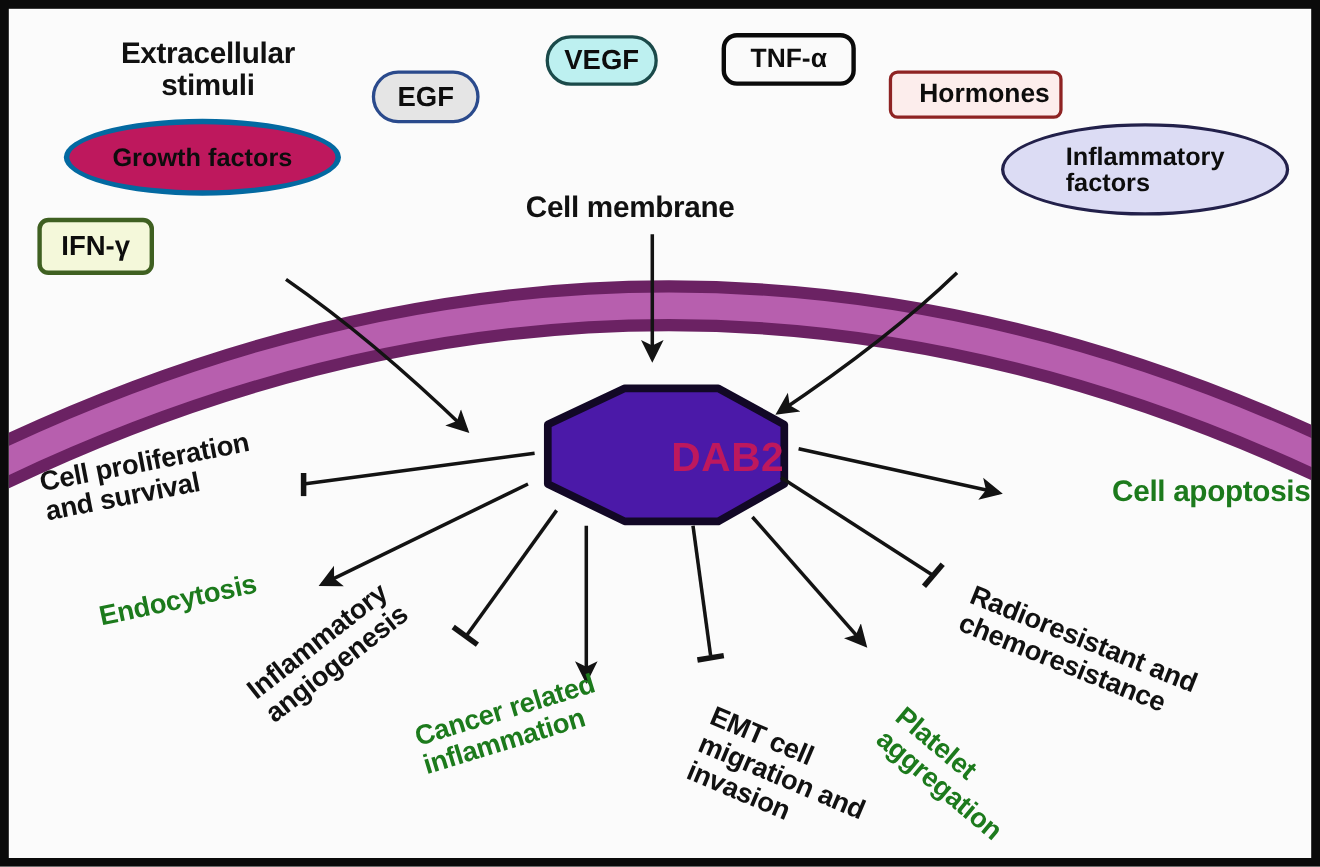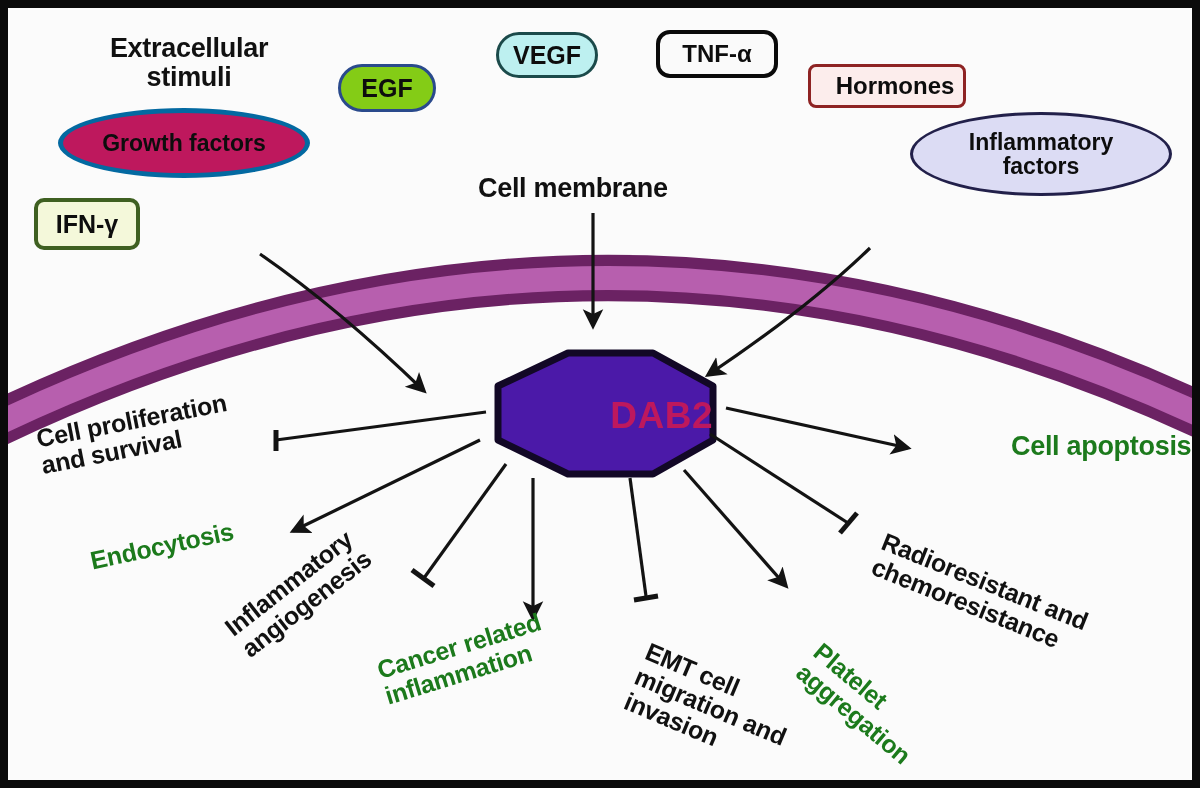--- a/index.html
+++ b/index.html
@@ -35,21 +35,21 @@
   .lbl.green { color: #1C7A1C; }
   .badge {
     position: absolute;
     display: flex;
     align-items: center;
     justify-content: center;
     font-family: "Liberation Sans", sans-serif;
     font-weight: bold;
     color: #0d0d0d;
     box-sizing: border-box;
-    text-align: center;
+    text-align: left;
     line-height: 1.05;
     white-space: pre;
   }
   .badge.pill   { border-radius: 999px; }
   .badge.rrect  { border-radius: 14px; }
   .badge.ellipse{ border-radius: 50%; }
   .dab2-text {
     position: absolute;
     left: 0; top: 0;
     width: 1200px; height: 788px;
@@ -121,21 +121,21 @@
 stimuli</div>
 
   <div class="dab2-text">
     <div class="lbl" style="left:490px; top:388px; width:215px; text-align:right; font-size:37px; color:#be185d; letter-spacing:0.5px;">DAB2</div>
   </div>
 
   <div class="badge ellipse" style="left:50px; top:100px; width:252px; height:70px; background:#be185d; border:5px solid #0369a1; font-size:23px;">
     <span>Growth factors</span>
   </div>
 
-  <div class="badge pill" style="left:330px; top:56px; width:98px; height:48px; background:#84cc16; border:3.5px solid #2A4A8C; font-size:25px;">
+  <div class="badge pill" style="left:330px; top:56px; width:98px; height:48px; background:#e5e5e5; border:3.5px solid #2A4A8C; font-size:25px;">
     <span>EGF</span>
   </div>
 
   <div class="badge pill" style="left:488px; top:24px; width:102px; height:46px; background:#BDF0F0; border:3.5px solid #1B4A4A; font-size:25px;">
     <span>VEGF</span>
   </div>
 
   <div class="badge rrect" style="left:648px; top:22px; width:122px; height:48px; background:#FAFAFA; border:4px solid #0a0a0a; font-size:24px;">
     <span>TNF-α</span>
   </div>

